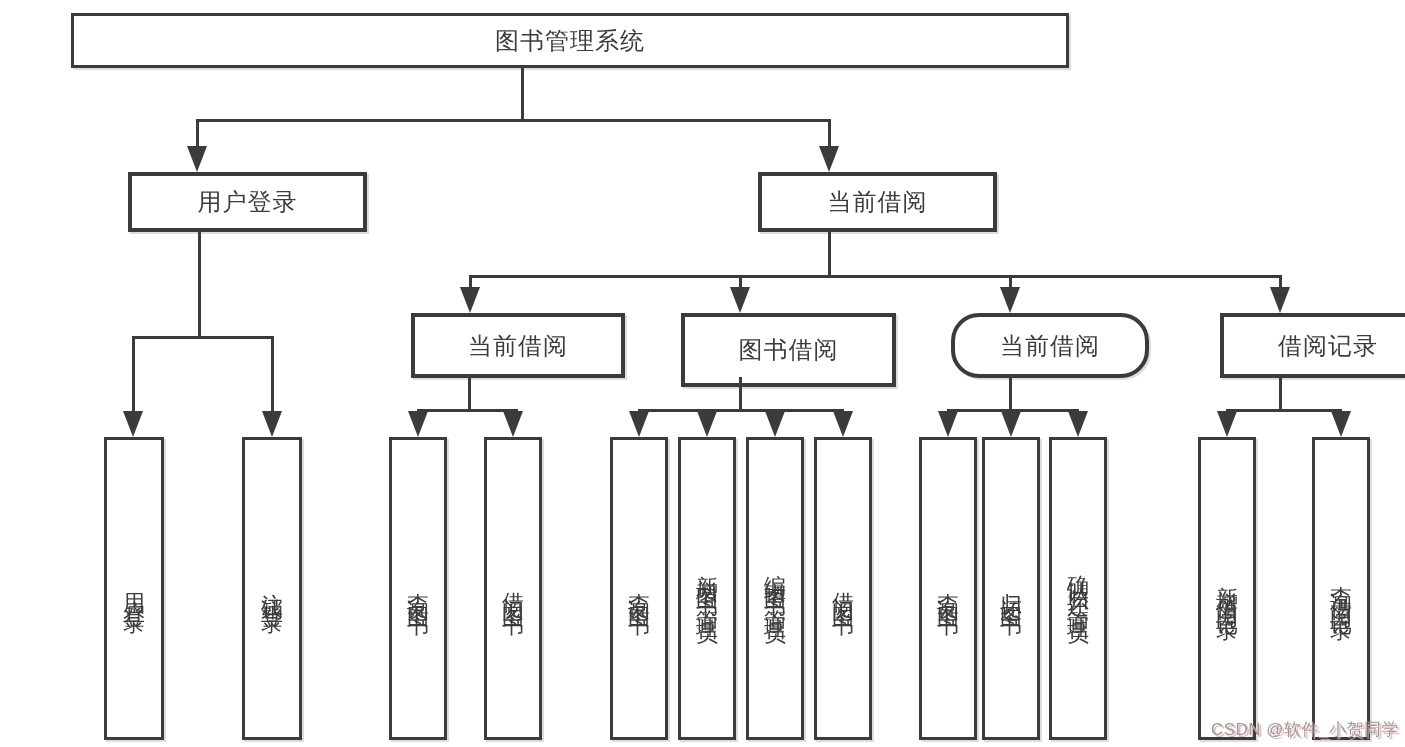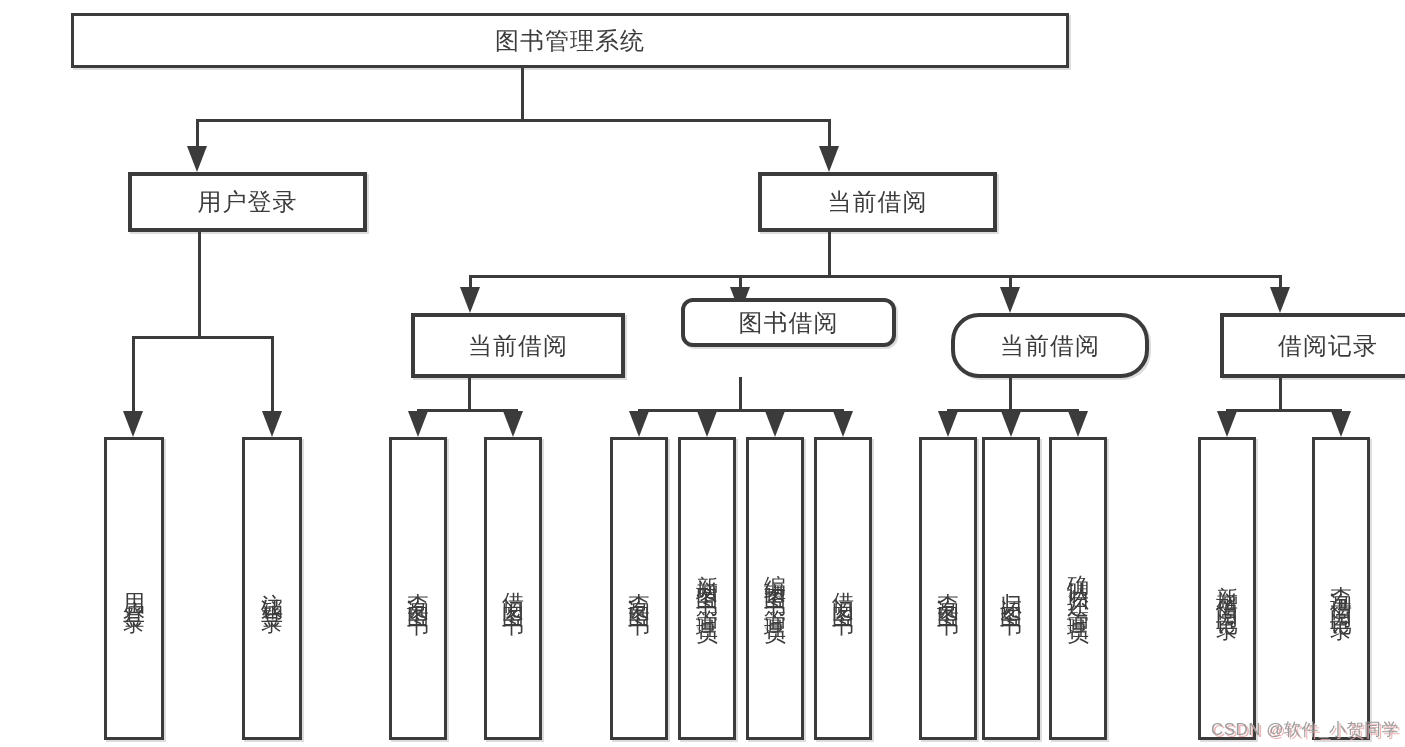--- a/index.html
+++ b/index.html
@@ -77,21 +77,21 @@
   <div class="vline" style="left:1009px; top:275px; height:13px;"></div>
   <div class="vline" style="left:1279px; top:275px; height:13px;"></div>
   <div class="arrow" style="left:460px; top:287px;"></div>
   <div class="arrow" style="left:730px; top:287px;"></div>
   <div class="arrow" style="left:1000px; top:287px;"></div>
   <div class="arrow" style="left:1270px; top:287px;"></div>
 
   <div class="node lv3" style="left:363px; top:313px; width:214px; height:65px;">
     <span>当前借阅</span>
   </div>
-  <div class="node lv3" style="left:633px; top:298px; width:215px; height:49px;border-radius:12px;">
+  <div class="node lv3" style="left:633px; top:313px; width:215px; height:74px;">
     <span>图书借阅</span>
   </div>
   <div class="node lv3" style="left:903px; top:313px; width:198px; height:65px;border-radius:28px;">
     <span>当前借阅</span>
   </div>
   <div class="node lv3" style="left:1172px; top:313px; width:216px; height:65px;">
     <span>借阅记录</span>
   </div>
 
   <div class="vline" style="left:468px; top:377px; height:32px;"></div>

